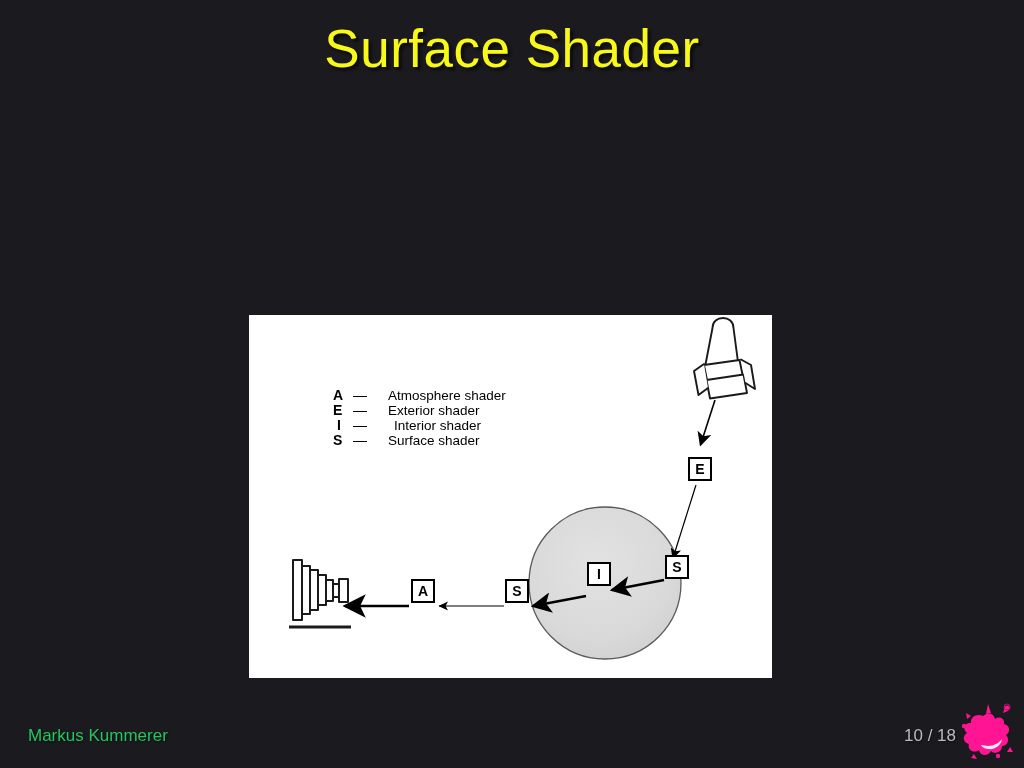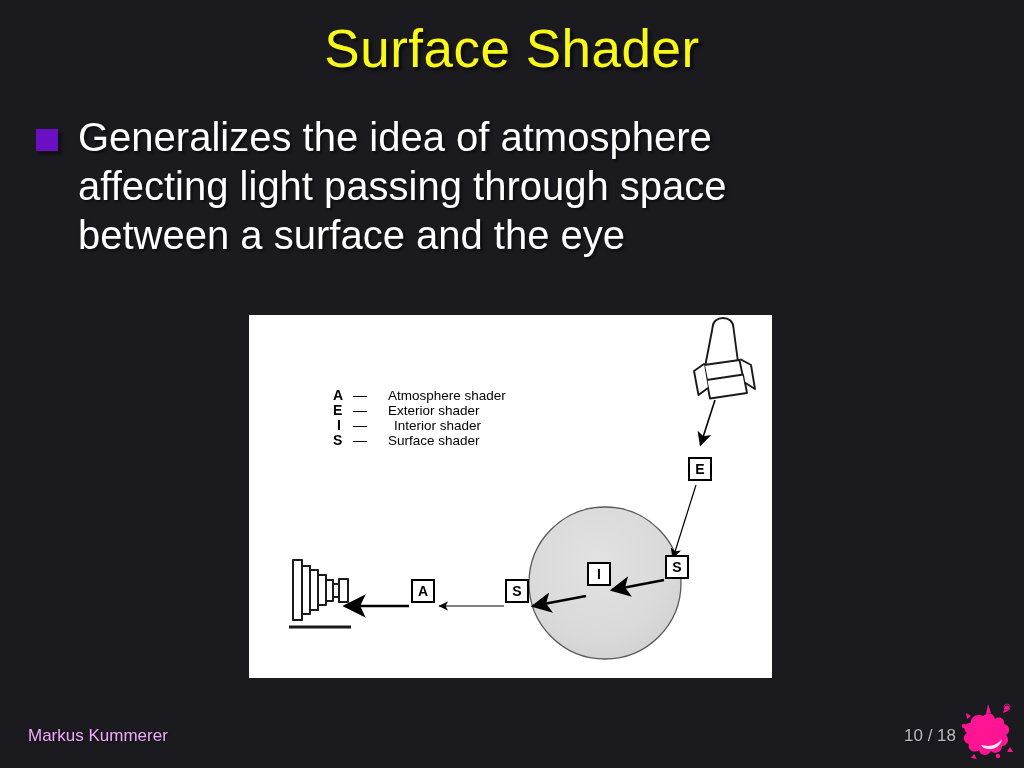--- a/index.html
+++ b/index.html
@@ -72,21 +72,21 @@
     height: 363px;
     background: #ffffff;
   }
   #figure svg { display: block; }
   
   #footer-author {
     position: absolute;
     left: 28px;
     bottom: 22px;
     font-size: 17px;
-    color: #f0abfc;
+    color: #22c55e;
     text-shadow: 1px 1px 2px rgba(0,0,0,0.35);
   }
   #footer-page {
     position: absolute;
     right: 68px;
     bottom: 22px;
     font-size: 17px;
     color: #b9b9c4;
     text-shadow: 1px 1px 2px rgba(0,0,0,0.35);
   }
@@ -98,24 +98,20 @@
     height: 58px;
   }
 </style>
 </head>
 <body>
 
 <div id="slide">
 
   <div id="title">Surface Shader</div>
 
-  <div id="bullet-block">
-    <div id="bullet-marker"></div>
-    <div id="bullet-text">Generalizes the idea of atmosphere affecting light passing through space between a surface and the eye</div>
-  </div>
 
   <div id="figure">
     <svg width="523" height="363" viewBox="0 0 523 363" xmlns="http://www.w3.org/2000/svg">
       <defs>
         <marker id="arrowBig" markerWidth="9" markerHeight="9" refX="8" refY="4.5" orient="auto">
           <path d="M0,0 L9,4.5 L0,9 L2.2,4.5 Z" fill="#000000"></path>
         </marker>
         <marker id="arrowSm" markerWidth="8" markerHeight="8" refX="7.5" refY="4" orient="auto">
           <path d="M0,0.3 L8,4 L0,7.7 L2,4 Z" fill="#000000"></path>
         </marker>

